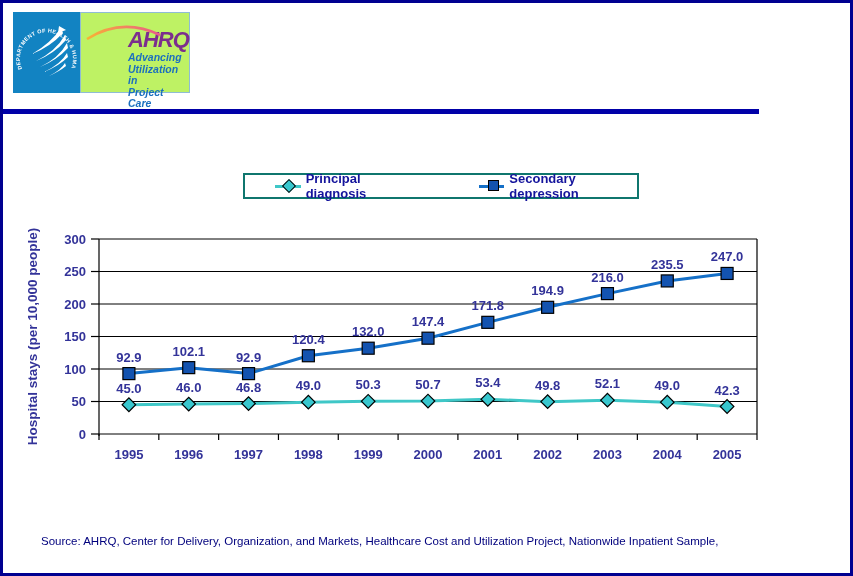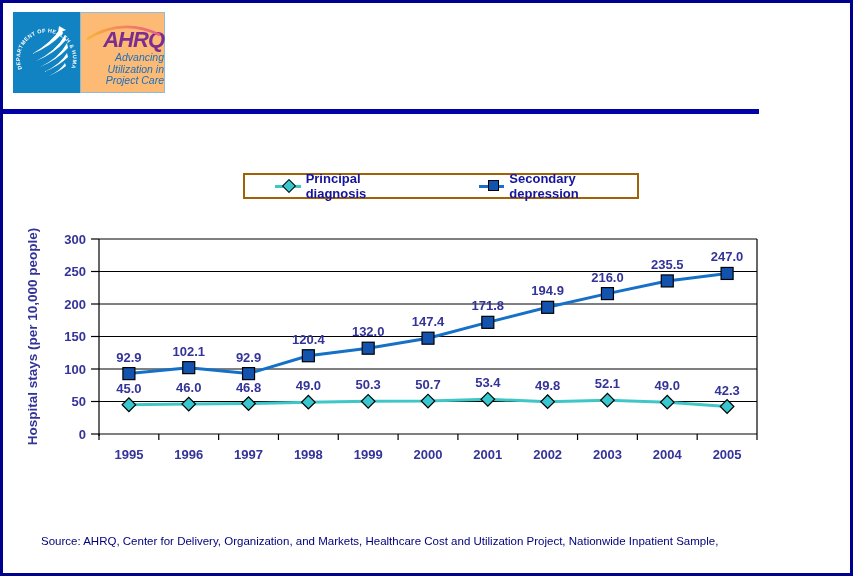--- a/index.html
+++ b/index.html
@@ -3,34 +3,34 @@
 <meta charset="utf-8">
 <style>
   html,body{margin:0;padding:0;background:#fff;}
   #page{position:relative;width:853px;height:576px;box-sizing:border-box;
         border:3px solid #000090;background:#fff;overflow:hidden;
         font-family:"Liberation Sans",sans-serif;}
 
   
   #logo{position:absolute;left:10px;top:9px;width:152px;height:81px;display:flex;}
   #hhs-box{width:67px;height:81px;background:#1283C2;}
-  #ahrq-box{position:relative;width:83px;height:79px;background:#fdba74;
-            border:1px solid #8FBCD4;text-align:right;}
+  #ahrq-box{position:relative;width:83px;height:79px;background:#bef264;
+            border:1px solid #8FBCD4;text-align:left;padding-left:47px;}
   #swoosh{position:absolute;left:0;top:3px;}
   .ahrq-word{margin-top:17px;font-size:22px;font-weight:bold;font-style:italic;
              color:#7B2E8E;letter-spacing:-1px;line-height:20px;}
-  .tagline{margin-top:2px;font-size:10.5px;font-weight:normal;font-style:italic;
+  .tagline{margin-top:2px;font-size:10.5px;font-weight:bold;font-style:italic;
            color:#1B6FBF;line-height:11.5px;}
   #figure-title{position:absolute;left:177px;top:46px;font-size:18px;font-weight:bold;
                 color:#000099;white-space:nowrap;}
   #header-rule{position:absolute;left:0;top:106px;width:756px;height:5px;background:#0000A8;}
 
   
   #legend{position:absolute;left:240px;top:170px;width:396px;height:26px;
-          border:2px solid #a16207;box-sizing:border-box;background:#fff;
+          border:2px solid #0f766e;box-sizing:border-box;background:#fff;
           display:flex;align-items:center;padding-left:30px;gap:64px;}
   .legend-item{display:flex;align-items:center;}
   .legend-line{position:relative;display:inline-block;width:28px;height:3px;}
   .legend-line.teal{background:#3FC7C7;}
   .legend-line.blue{background:#1570C8;}
   .marker-diamond{position:absolute;left:9px;top:-4px;width:8px;height:8px;
                   background:#38C7CE;border:1px solid #000;transform:rotate(45deg);}
   .marker-square{position:absolute;left:9px;top:-4.5px;width:9px;height:9px;
                  background:#1353B0;border:1px solid #000;}
   .legend-label{margin-left:5px;font-size:13px;font-weight:bold;color:#14149C;}

